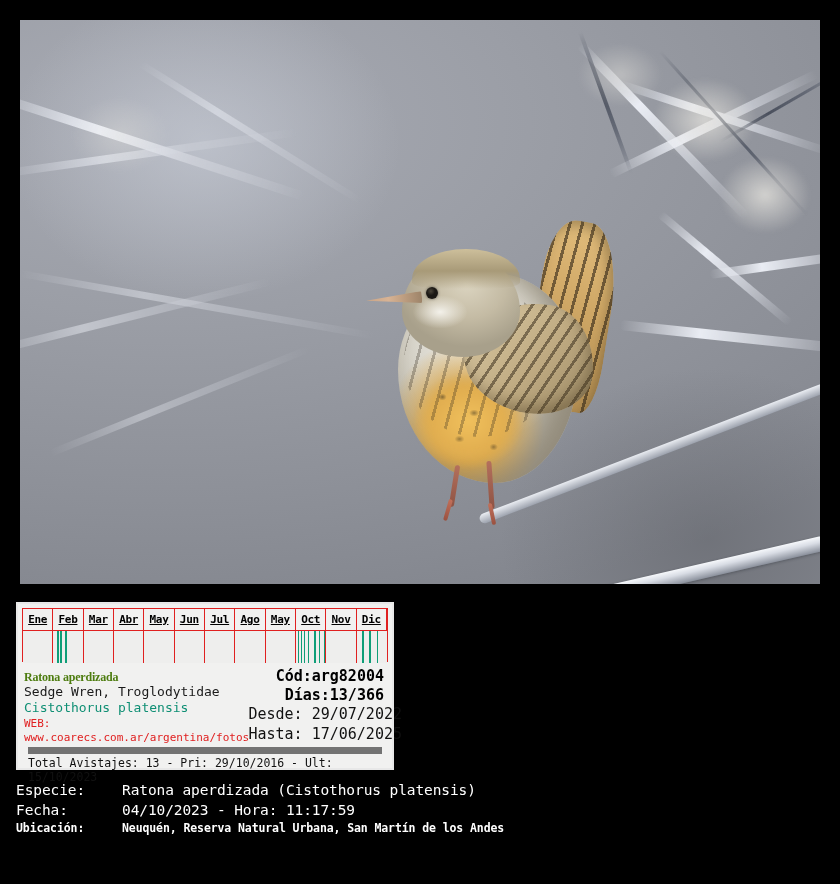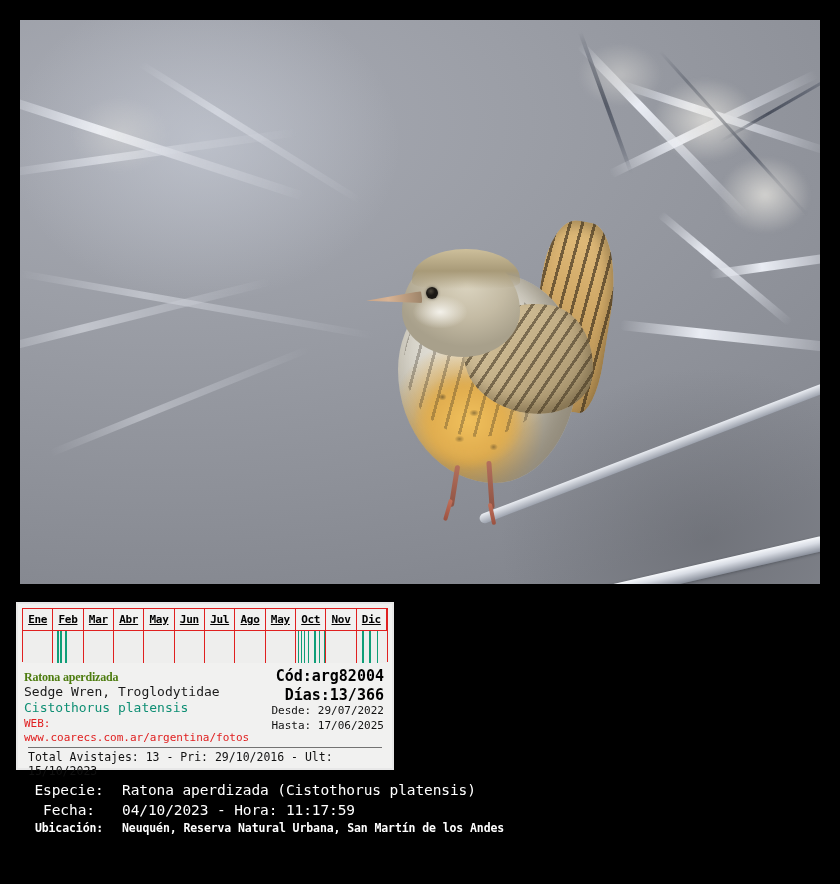--- a/index.html
+++ b/index.html
@@ -199,32 +199,32 @@
   .l-col { width: 62%; }
   .r-col { width: 38%; text-align: right; padding-right: 2px; }
 
   .sp-common { font-size: 12px; font-weight: bold; color: #4d7c0f; letter-spacing: -.2px; line-height: 1.18; font-family: Liberation Serif, serif; }
   .sp-english { font-size: 13px; color: #1a1a1a; line-height: 1.25; }
   .sp-latin { font-size: 13px; color: #0f8f74; line-height: 1.25; }
   .sp-web { font-size: 11px; color: #e02020; line-height: 1.3; }
 
   .cod { font-size: 15px; font-weight: bold; color: #000; line-height: 1.18; white-space: nowrap;}
   .dias { font-size: 15px; font-weight: bold; color: #000; line-height: 1.2; white-space: nowrap; text-align: right;}
-  .desde, .hasta { font-size: 11px; color: #111; line-height: 1.35; white-space: nowrap;}
+  .desde, .hasta { font-size: 15px; color: #111; line-height: 1.35; white-space: nowrap;}
 
   .total {
     margin: 2px 4px 0 4px;
-    border-top: 1px solid #737373;
+    border-top: 7px solid #737373;
     padding-top: 2px;
     font-size: 11.5px; color: #111;
   }
 
   
   .meta { position: absolute; left: 16px; top: 780px; width: 810px; color: #fff; }
-  .mrow { display: flex; align-items: baseline; text-align: center; }
+  .mrow { display: flex; align-items: baseline; }
   .mrow.big  { font-size: 14.5px; line-height: 20px; letter-spacing: -.1px; }
   .mrow.small{ font-size: 11.5px; line-height: 16px; font-weight: bold; letter-spacing: -.1px; }
   .mlab { width: 106px; flex: 0 0 106px; white-space: nowrap; }
   .mval { white-space: nowrap; }
 </style>
 </head>
 <body>
 
 <div id="page">
 

